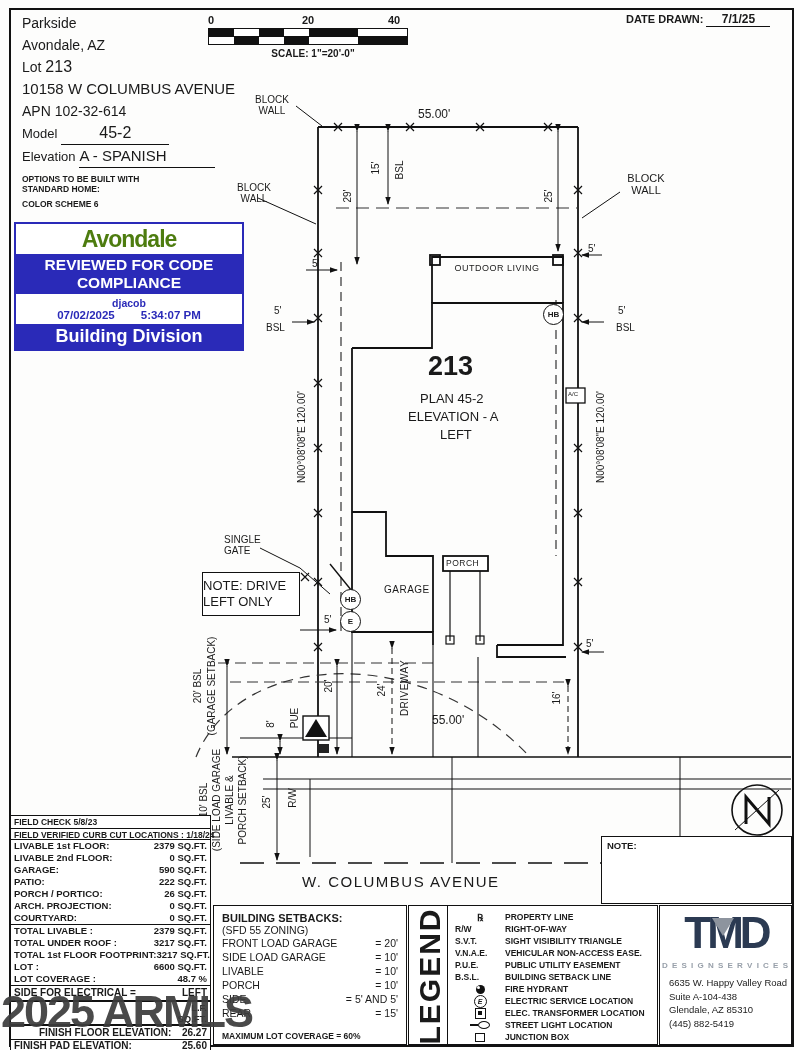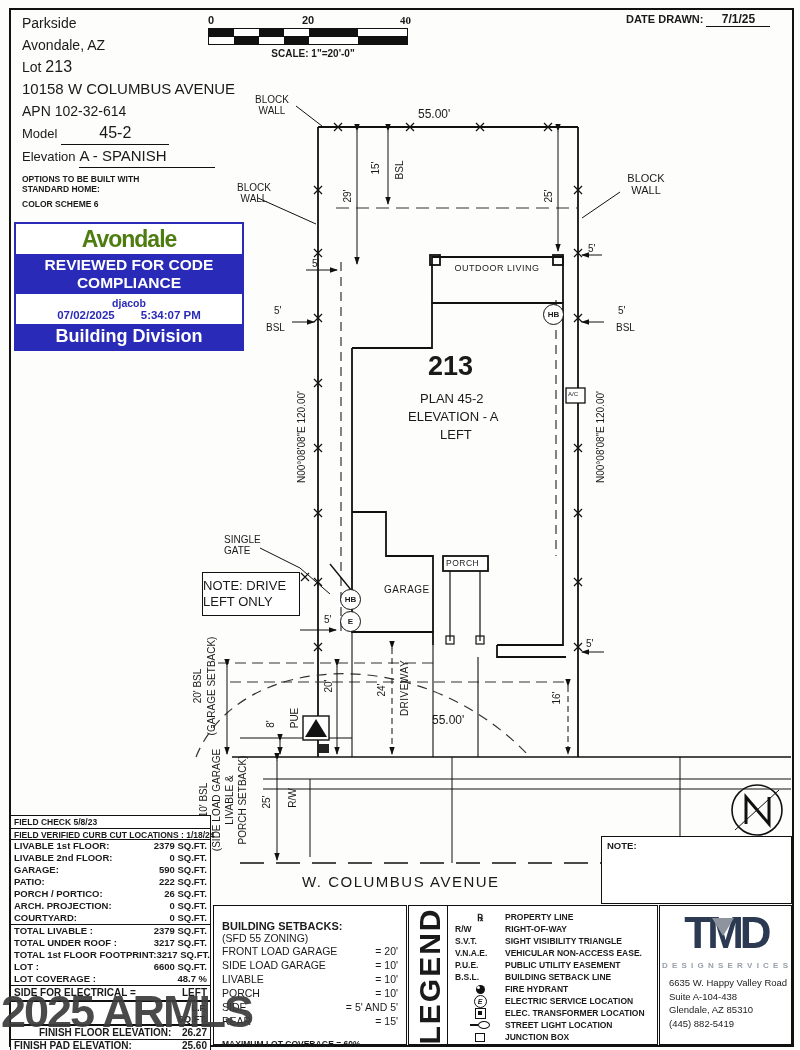--- a/index.html
+++ b/index.html
@@ -184,21 +184,21 @@
       <span class="uline" style="width:136px;font-size:15px;text-align:left;">A - SPANISH</span></div>
     <div style="font-size:8.5px;font-weight:bold;line-height:10px;margin-top:6px;">OPTIONS TO BE BUILT WITH</div>
     <div style="font-size:8.5px;font-weight:bold;line-height:10px;">STANDARD HOME:</div>
     <div style="font-size:8.5px;font-weight:bold;line-height:10px;margin-top:5px;">COLOR SCHEME 6</div>
   </div>
 
   <div style="position:absolute;left:208px;top:14px;width:210px;">
     <div style="position:relative;height:14px;font-size:11px;font-weight:bold;">
       <span style="position:absolute;left:0;">0</span>
       <span style="position:absolute;left:94px;">20</span>
-      <span style="position:absolute;left:192px;font-family:Liberation Serif, serif;">40</span>
+      <span style="position:absolute;left:180px;">40</span>
     </div>
     <div class="sbrow">
         <div class="b" style="width:25px"></div>
         <div class="w" style="width:25px"></div>
         <div class="b" style="width:25px"></div>
         <div class="w" style="width:25px"></div>
         <div class="b" style="width:49px"></div>
         <div class="w" style="width:49px"></div>
       </div>
     <div class="sbrow" style="border-top:none;">
@@ -376,21 +376,21 @@
     </div>
   </div>
   <div class="tbox" style="left:10px;top:1039px;width:201px;">
     <div class="trow" style="line-height:12px;font-size:10px;">
       <span>FINISH PAD ELEVATION:</span>
       <span>25.60</span>
     </div>
   </div>
 
   <div class="tbox" style="left:213px;top:905px;width:194px;height:140px;padding:6px 8px;">
-    <div style="font-size:11px;font-weight:bold;margin-top:8px;">BUILDING SETBACKS:</div>
+    <div style="font-size:11px;font-weight:bold;">BUILDING SETBACKS:</div>
     <div style="font-size:10.5px;">(SFD 55 ZONING)</div>
     <div>
 
     <div style="display:flex;justify-content:space-between;font-size:10.5px;line-height:14px;">
           <span>FRONT LOAD GARAGE</span>
           <span>= 20'</span>
         </div>
         <div style="display:flex;justify-content:space-between;font-size:10.5px;line-height:14px;">
           <span>SIDE LOAD GARAGE</span>
           <span>= 10'</span>

